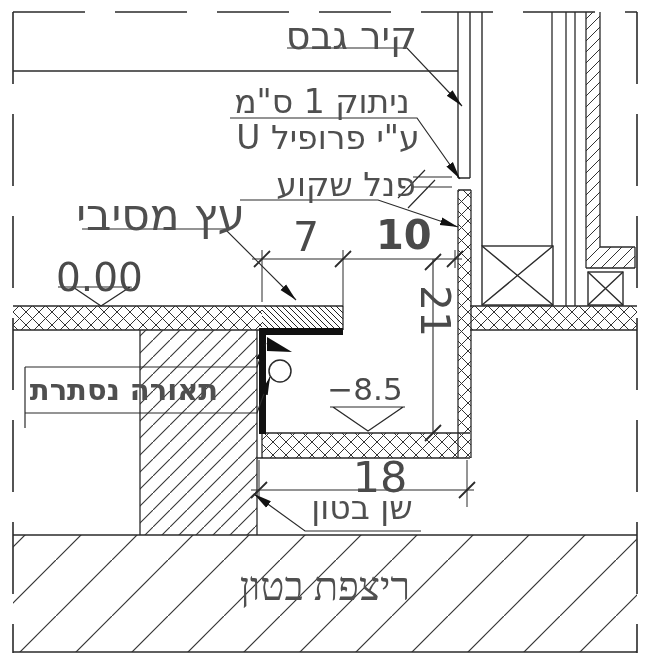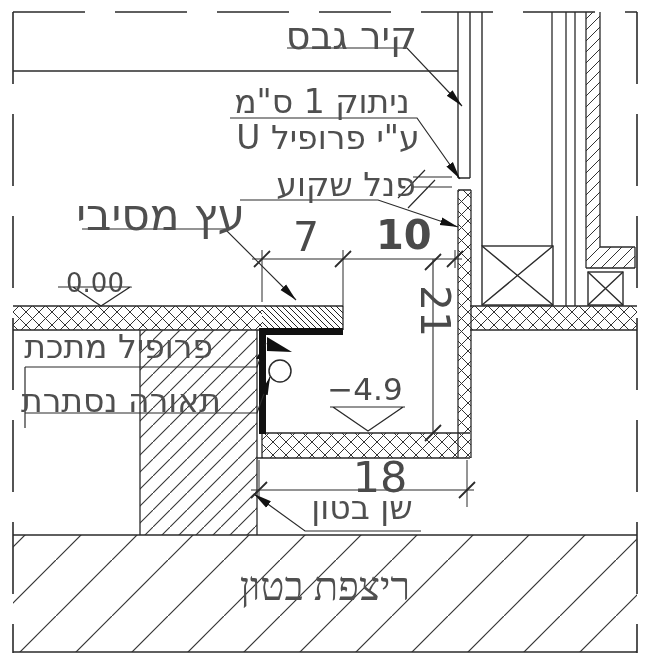--- a/index.html
+++ b/index.html
@@ -138,31 +138,30 @@
 <div class="lbl heb" style="left:277px;top:17px;width:140px;font-size:38px;text-align:right;">קיר גבס</div>
 
 <div class="lbl heb" style="left:232px;top:85px;width:180px;font-size:33px;">ניתוק 1 ס"מ</div>
 
 <div class="lbl heb" style="left:218px;top:121px;width:220px;font-size:33px;">ע"י פרופיל U</div>
 
 <div class="lbl heb" style="left:240px;top:168px;width:140px;font-size:33px;margin-left:36px;">פנל שקוע</div>
 
 <div class="lbl heb" style="left:85px;top:193px;width:160px;font-size:44px;">עץ מסיבי</div>
 
-<div class="lbl heb" style="left:27px;top:330px;width:186px;font-size:33px;">פרופיל מתכת</div>
 
-<div class="lbl heb" style="left:27px;top:384px;width:194px;font-size:33px;">תאורה נסתרת</div>
+<div class="lbl heb" style="left:27px;top:376px;width:194px;font-size:29px;font-weight:bold;">תאורה נסתרת</div>
 
 <div class="lbl heb" style="left:300px;top:491px;width:124px;font-size:33px;">שן בטון</div>
 
 <div class="lbl heb" style="left:215px;top:567px;width:220px;font-size:40px;font-family:Liberation Serif, serif;">ריצפת בטון</div>
 
-<div class="lbl dim" style="left:56px;top:270px;width:78px;font-size:26px;">0.00</div>
+<div class="lbl dim" style="left:56px;top:258px;width:78px;font-size:39px;">0.00</div>
 
-<div class="lbl dim" style="left:320px;top:374px;width:90px;font-size:31px;">−4.9</div>
+<div class="lbl dim" style="left:320px;top:374px;width:90px;font-size:31px;">−8.5</div>
 
 <div class="lbl dim" style="left:288px;top:217px;width:36px;font-size:41px;">7</div>
 
 <div class="lbl dim" style="left:376px;top:215px;width:54px;font-size:40px;font-weight:bold;">10</div>
 
 <div class="lbl dim rot90" style="left:410px;top:288px;width:48px;height:42px;font-size:41px;">21</div>
 
 <div class="lbl dim" style="left:338px;top:456px;width:84px;font-size:43px;">18</div>
 
 </div>

